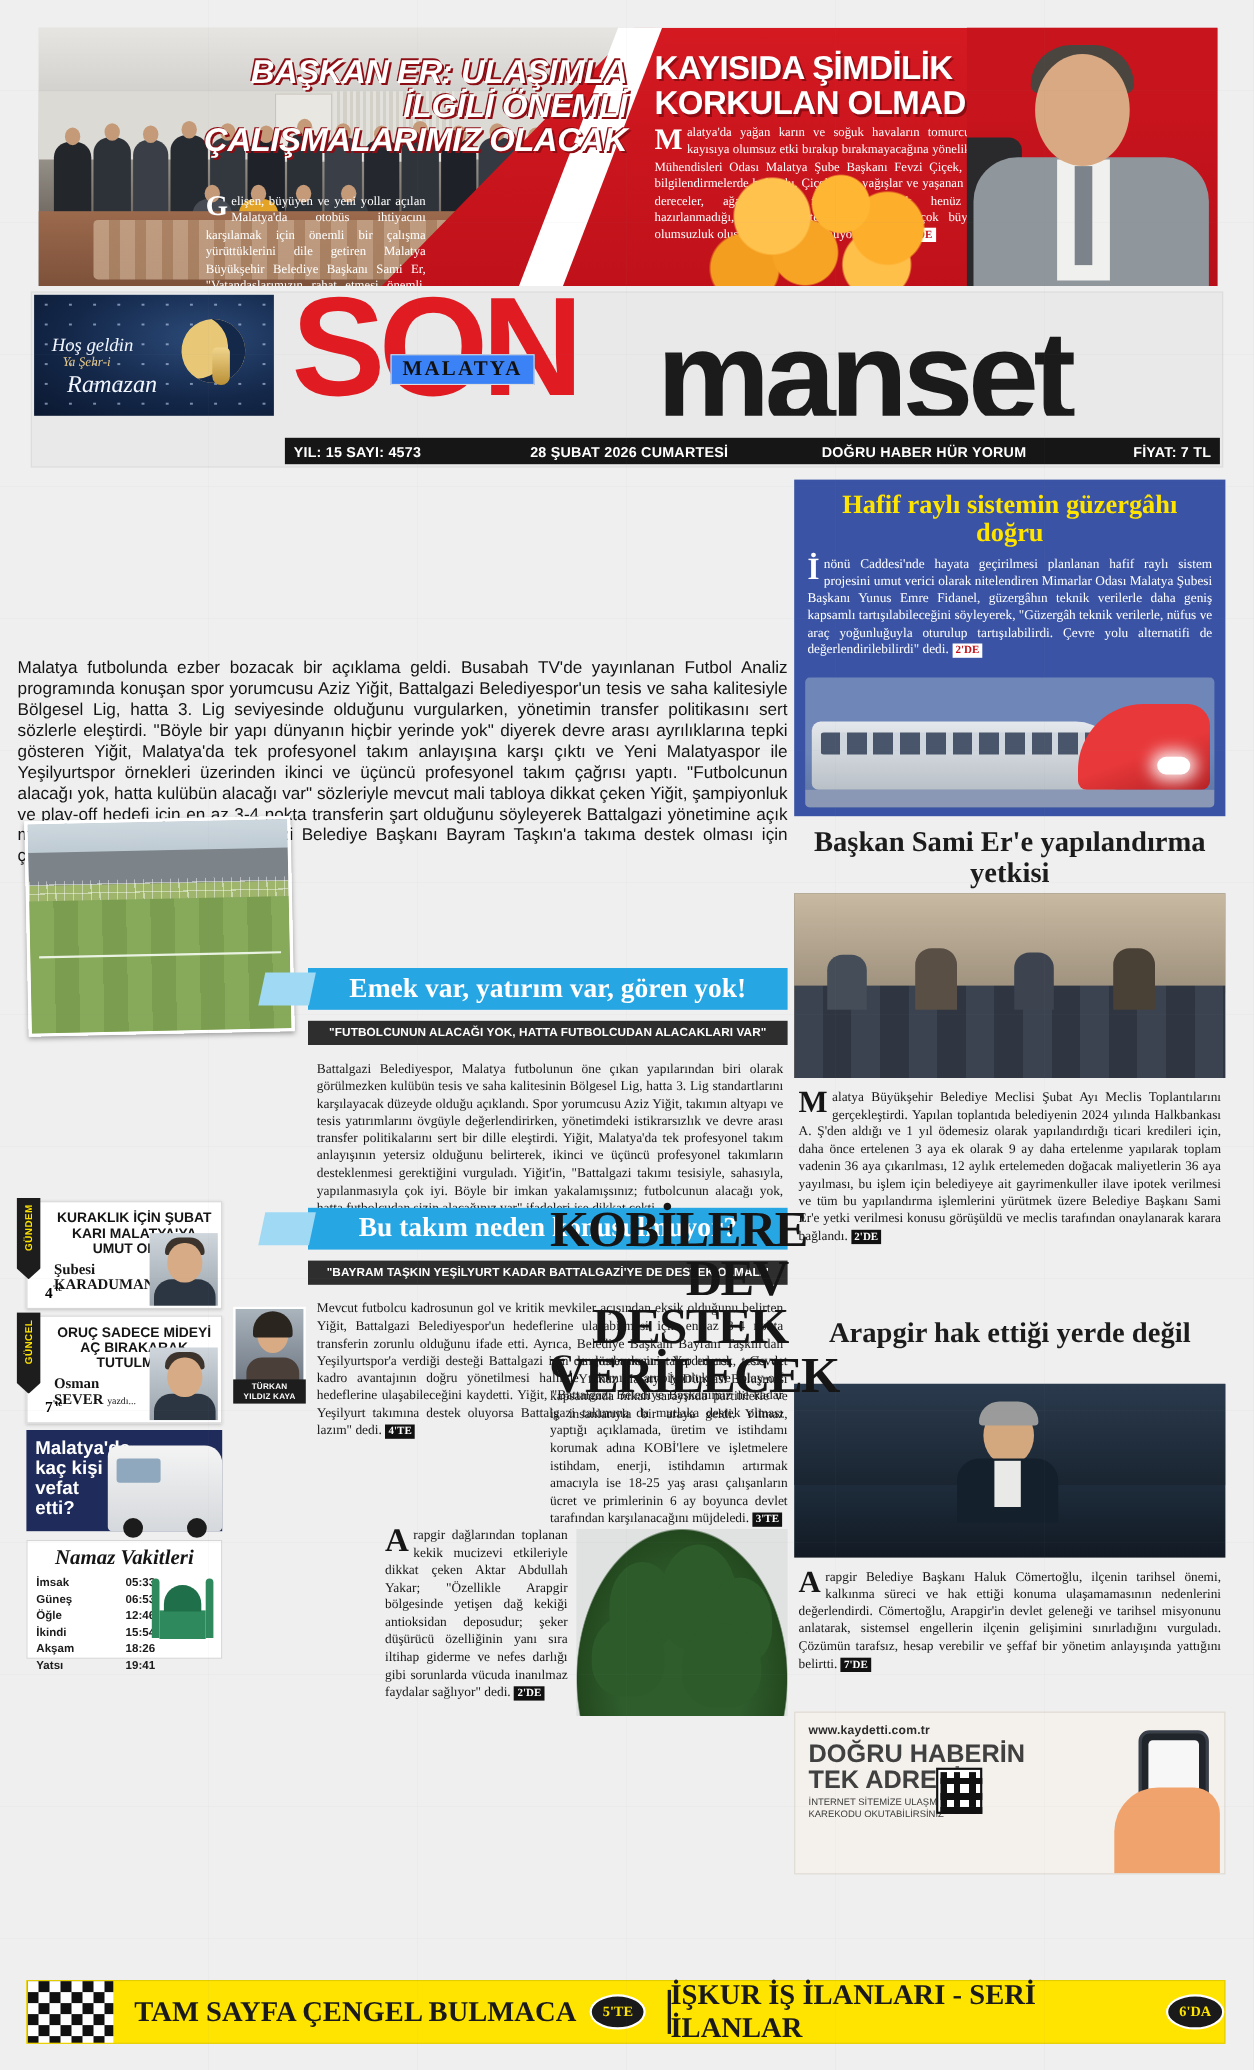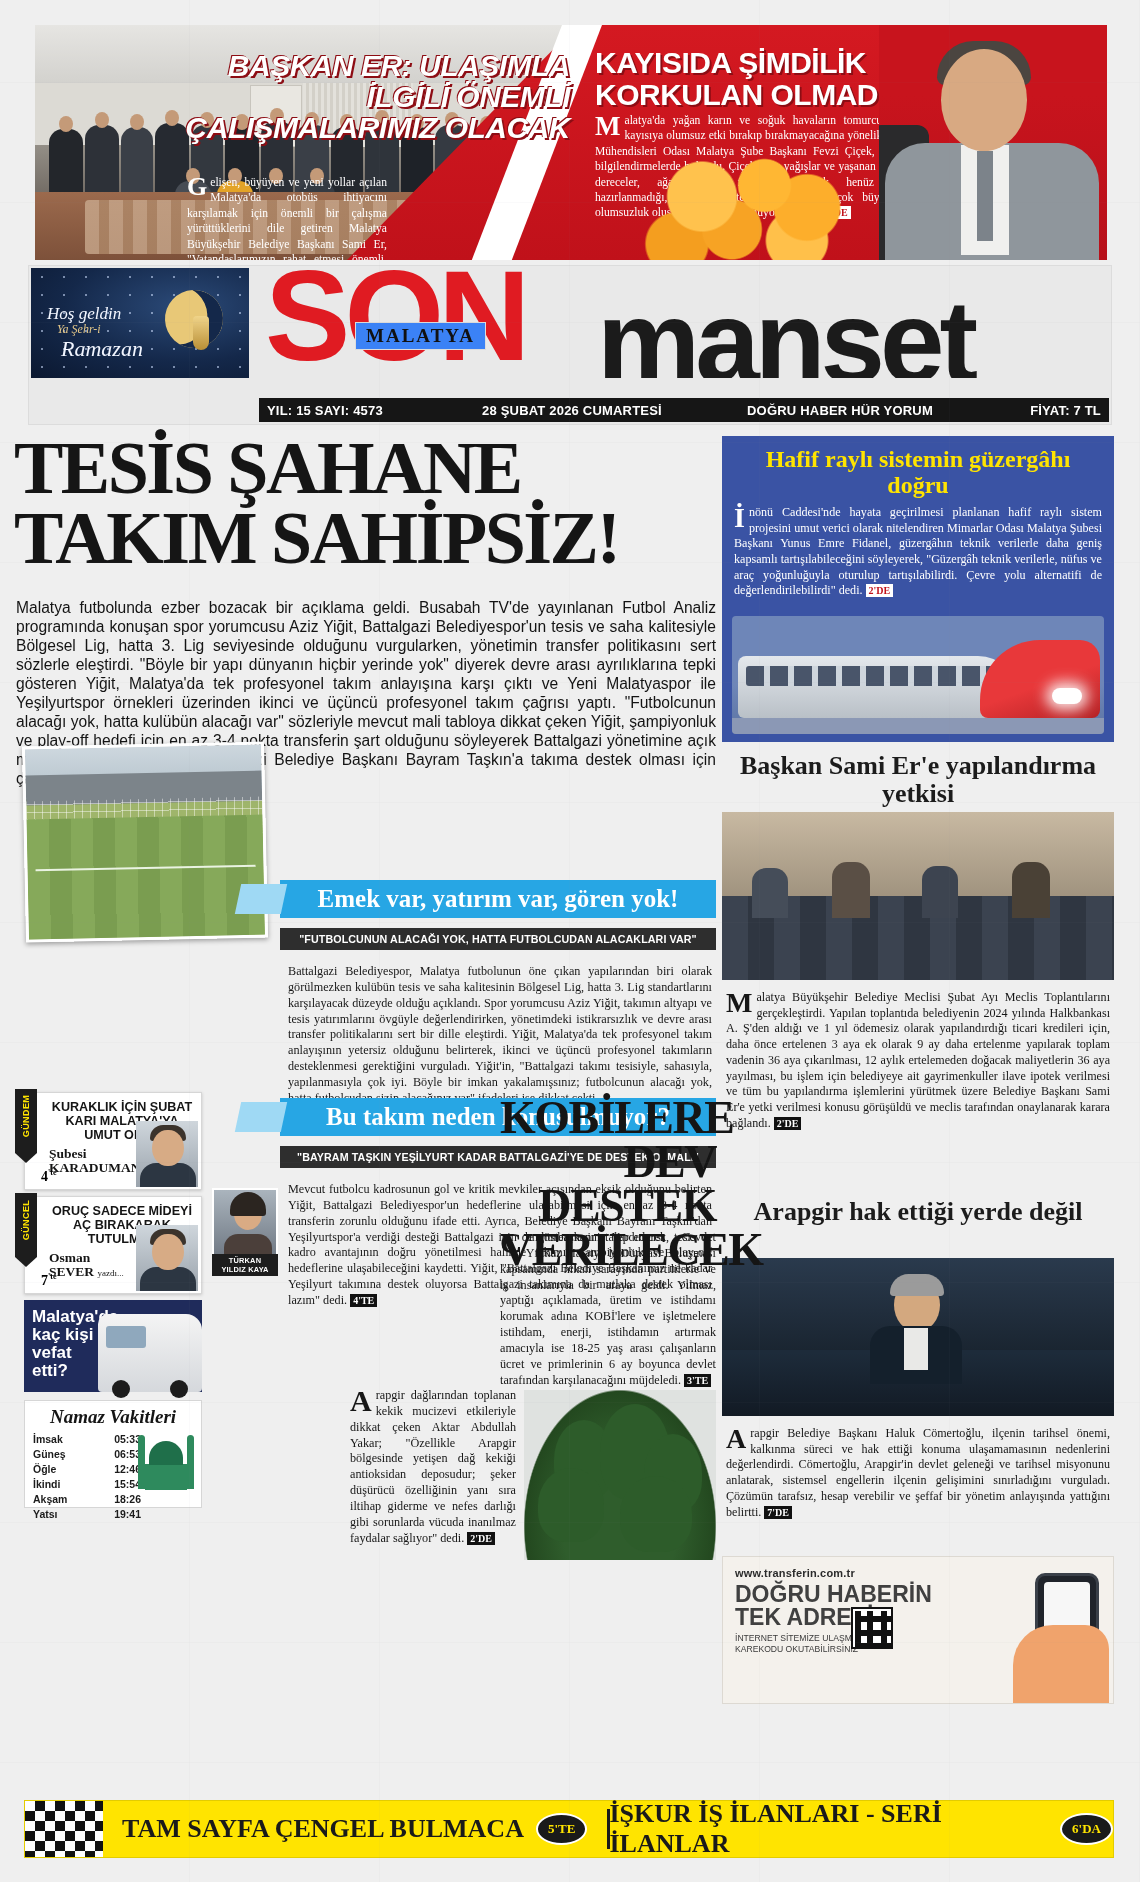--- a/index.html
+++ b/index.html
@@ -450,24 +450,20 @@
     </div>
 
     <div class="infobar">
       <span class="ib1">YIL: 15 SAYI: 4573</span>
       <span class="ib2">28 ŞUBAT 2026 CUMARTESİ</span>
       <span class="ib3">DOĞRU HABER HÜR YORUM</span>
       <span class="ib4">FİYAT: 7 TL</span>
     </div>
   </div>
 
-  <div id="main-head">
-    <div class="mh-line">TESİS ŞAHANE</div>
-    <div class="mh-line">TAKIM SAHİPSİZ!</div>
-  </div>
   <div id="main-lead">Malatya futbolunda ezber bozacak bir açıklama geldi. Busabah TV'de yayınlanan Futbol Analiz programında konuşan spor yorumcusu Aziz Yiğit, Battalgazi Belediyespor'un tesis ve saha kalitesiyle Bölgesel Lig, hatta 3. Lig seviyesinde olduğunu vurgularken, yönetimin transfer politikasını sert sözlerle eleştirdi. "Böyle bir yapı dünyanın hiçbir yerinde yok" diyerek devre arası ayrılıklarına tepki gösteren Yiğit, Malatya'da tek profesyonel takım anlayışına karşı çıktı ve Yeni Malatyaspor ile Yeşilyurtspor örnekleri üzerinden ikinci ve üçüncü profesyonel takım çağrısı yaptı. "Futbolcunun alacağı yok, hatta kulübün alacağı var" sözleriyle mevcut mali tabloya dikkat çeken Yiğit, şampiyonluk ve play-off hedefi için en az 3-4 nokta transferin şart olduğunu söyleyerek Battalgazi yönetimine açık mesaj verdi. Yiğit ayrıca Battalgazi Belediye Başkanı Bayram Taşkın'a takıma destek olması için çağrıda bulundu.</div>
 
   <div id="stadium-photo">
     <div class="sky"></div>
       <div class="stand"></div>
       <div class="fence"></div>
     <div class="pitch"></div>
       <div class="line"></div>
   </div>
 
@@ -534,21 +530,21 @@
       <div style="position:absolute;left:0;top:48px;width:92px;height:58px;border-radius:20px 20px 0 0;background:#14202c;"></div>
       <div style="position:absolute;left:34px;top:50px;width:24px;height:42px;background:#e9e9e7;"></div>
     </div>
   </div>
   <div class="rc-body" style="left:726px; top:1426px; width:384px;">
     <span class="dropcap">A</span><span>rapgir Belediye Başkanı Haluk Cömertoğlu, ilçenin tarihsel önemi, kalkınma süreci ve hak ettiği konuma ulaşamamasının nedenlerini değerlendirdi. Cömertoğlu, Arapgir'in devlet geleneği ve tarihsel misyonunu anlatarak, sistemsel engellerin ilçenin gelişimini sınırladığını vurguladı. Çözümün tarafsız, hesap verebilir ve şeffaf bir yönetim anlayışında yattığını belirtti.</span>
     <span class="pagetag dark">7'DE</span>
   </div>
 
   <div id="qr-ad" style="left:722px; top:1556px; width:392px; height:148px;">
-    <div class="url">www.transferin.com.tr</div>
+    <div class="url">www.kaydetti.com.tr</div>
     <div class="t1">
       <span>DOĞRU HABERİN</span><br>
       <span>TEK ADRESİ</span>
     </div>
     <div class="t2">İNTERNET SİTEMİZE ULAŞMAK İÇİN KAREKODU OKUTABİLİRSİNİZ</div>
     <div class="qr"></div>
     <div class="phone"></div>
     <div class="hand"></div>
   </div>
 

